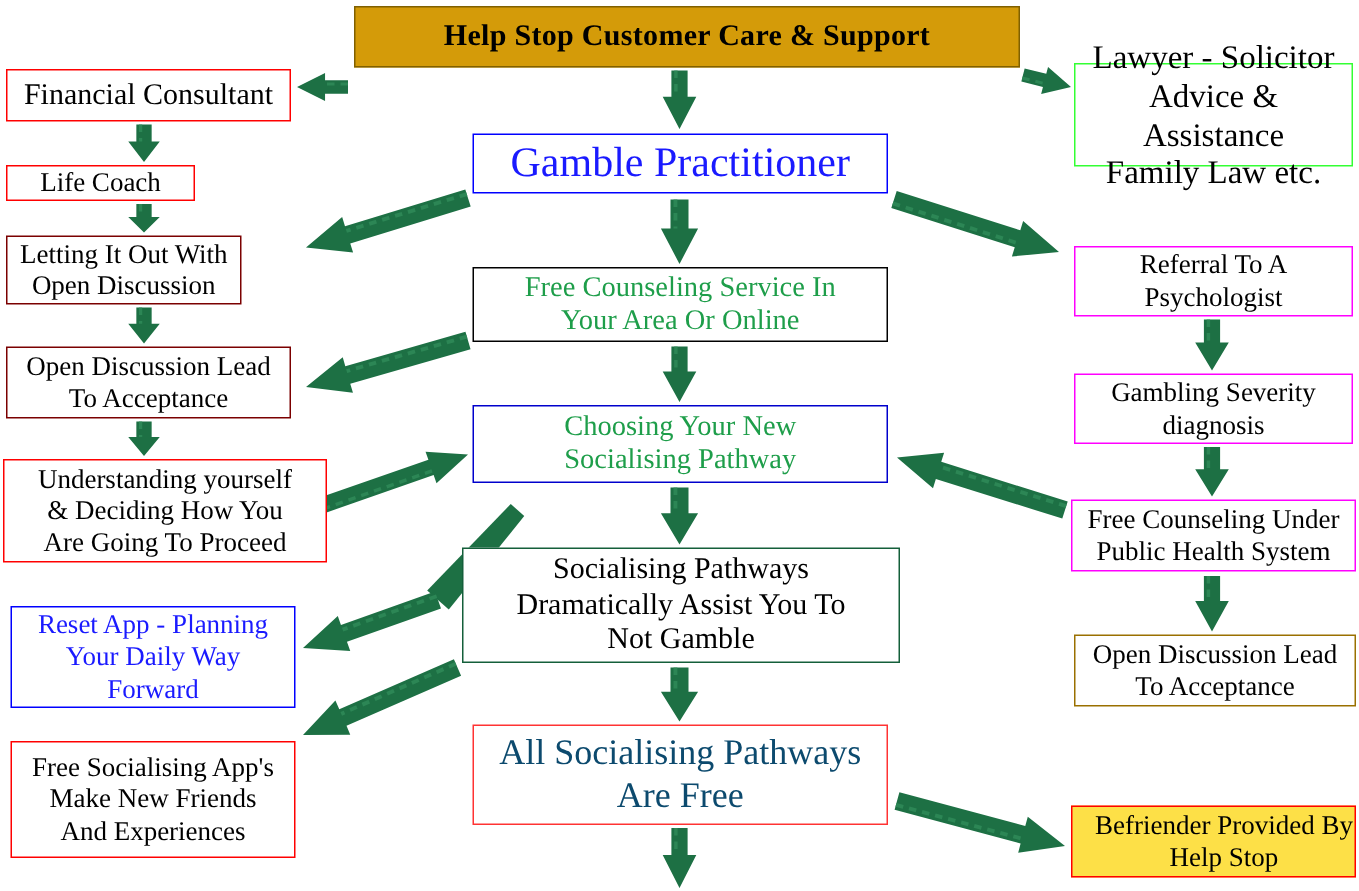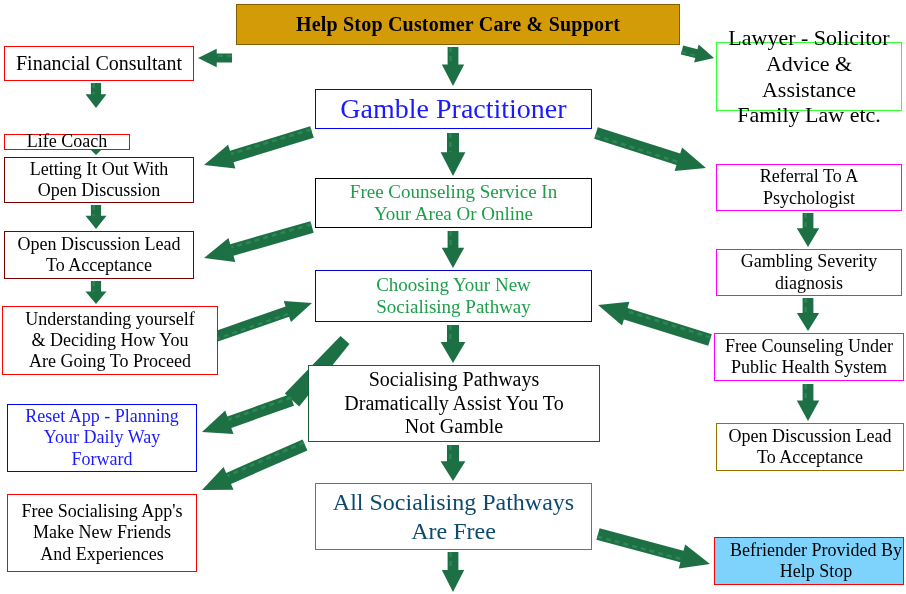--- a/index.html
+++ b/index.html
@@ -133,22 +133,22 @@
         </g>
         <g>
           <polygon points="447.6,552.0 447.6,570.0 441.8,570.0 453.0,592.0 464.2,570.0 458.4,570.0 458.4,552.0" fill="#1d7044"></polygon>
           <line x1="450.6" y1="552.0" x2="450.6" y2="570.0" stroke="#2f8a58" stroke-width="2.3" stroke-dasharray="5 4" opacity="0.85"></line>
         </g>
       </svg>
     </div>
   <div id="node-layer">
       <div class="node title-node" style="left: 236px; top: 4px; width: 444px; height: 41px; border-color: rgb(128, 96, 0); border-width: 1px; background: rgb(212, 155, 9); color: rgb(0, 0, 0); font-size: 20px; font-weight: bold;">Help Stop Customer Care &amp; Support</div>
       <div class="node" style="left: 4px; top: 46px; width: 190px; height: 35px; border-color: rgb(255, 0, 0); border-width: 1px; background: rgb(255, 255, 255); color: rgb(0, 0, 0); font-size: 20px;">Financial Consultant</div>
-      <div class="node" style="left: 4px; top: 110px; width: 126px; height: 16px; border-color: rgb(255, 0, 0); border-width: 1px; background: rgb(255, 255, 255); color: rgb(0, 0, 0); font-size: 18px; margin-top: 24px;">Life Coach</div>
-      <div class="node" style="left: 4px; top: 157px; width: 190px; height: 46px; border-color: rgb(123, 0, 0); border-width: 1px; background: rgb(255, 255, 255); color: rgb(0, 0, 0); font-size: 18px;">Letting It Out With
+      <div class="node" style="left: 4px; top: 110px; width: 126px; height: 24px; border-color: rgb(255, 0, 0); border-width: 1px; background: rgb(255, 255, 255); color: rgb(0, 0, 0); font-size: 18px;">Life Coach</div>
+      <div class="node" style="left: 4px; top: 157px; width: 157px; height: 46px; border-color: rgb(123, 0, 0); border-width: 1px; background: rgb(255, 255, 255); color: rgb(0, 0, 0); font-size: 18px;">Letting It Out With
 Open Discussion</div>
       <div class="node" style="left: 4px; top: 231px; width: 190px; height: 48px; border-color: rgb(123, 0, 0); border-width: 1px; background: rgb(255, 255, 255); color: rgb(0, 0, 0); font-size: 18px;">Open Discussion Lead
 To Acceptance</div>
       <div class="node" style="left: 2px; top: 306px; width: 216px; height: 69px; border-color: rgb(255, 0, 0); border-width: 1px; background: rgb(255, 255, 255); color: rgb(0, 0, 0); font-size: 18px;">Understanding yourself
 &amp; Deciding How You
 Are Going To Proceed</div>
       <div class="node" style="left: 7px; top: 404px; width: 190px; height: 68px; border-color: rgb(0, 0, 255); border-width: 1px; background: rgb(255, 255, 255); color: rgb(26, 26, 255); font-size: 18px;">Reset App - Planning
 Your Daily Way
 Forward</div>
       <div class="node" style="left: 7px; top: 494px; width: 190px; height: 78px; border-color: rgb(255, 0, 0); border-width: 1px; background: rgb(255, 255, 255); color: rgb(0, 0, 0); font-size: 18px;">Free Socialising App's
@@ -168,16 +168,16 @@
 Advice &amp; Assistance
 Family Law etc.</div>
       <div class="node" style="left: 716px; top: 164px; width: 186px; height: 47px; border-color: rgb(255, 0, 255); border-width: 1px; background: rgb(255, 255, 255); color: rgb(0, 0, 0); font-size: 18px;">Referral To A
 Psychologist</div>
       <div class="node" style="left: 716px; top: 249px; width: 186px; height: 47px; border-color: rgb(255, 0, 255); border-width: 1px; background: rgb(255, 255, 255); color: rgb(0, 0, 0); font-size: 18px;">Gambling Severity
 diagnosis</div>
       <div class="node" style="left: 714px; top: 333px; width: 190px; height: 48px; border-color: rgb(255, 0, 255); border-width: 1px; background: rgb(255, 255, 255); color: rgb(0, 0, 0); font-size: 18px;">Free Counseling Under
 Public Health System</div>
       <div class="node" style="left: 716px; top: 423px; width: 188px; height: 48px; border-color: rgb(154, 112, 0); border-width: 1px; background: rgb(255, 255, 255); color: rgb(0, 0, 0); font-size: 18px;">Open Discussion Lead
 To Acceptance</div>
-      <div class="node" style="left: 714px; top: 537px; width: 190px; height: 48px; border-color: rgb(255, 0, 0); border-width: 1px; background: #7dd3fc; color: rgb(0, 0, 0); font-size: 18px; padding-left: 14px;">Befriender Provided By
+      <div class="node" style="left: 714px; top: 537px; width: 190px; height: 48px; border-color: rgb(255, 0, 0); border-width: 1px; background: #fde047; color: rgb(0, 0, 0); font-size: 18px; padding-left: 14px;">Befriender Provided By
 Help Stop</div>
     </div>
 </div>
 
 </body></html>

